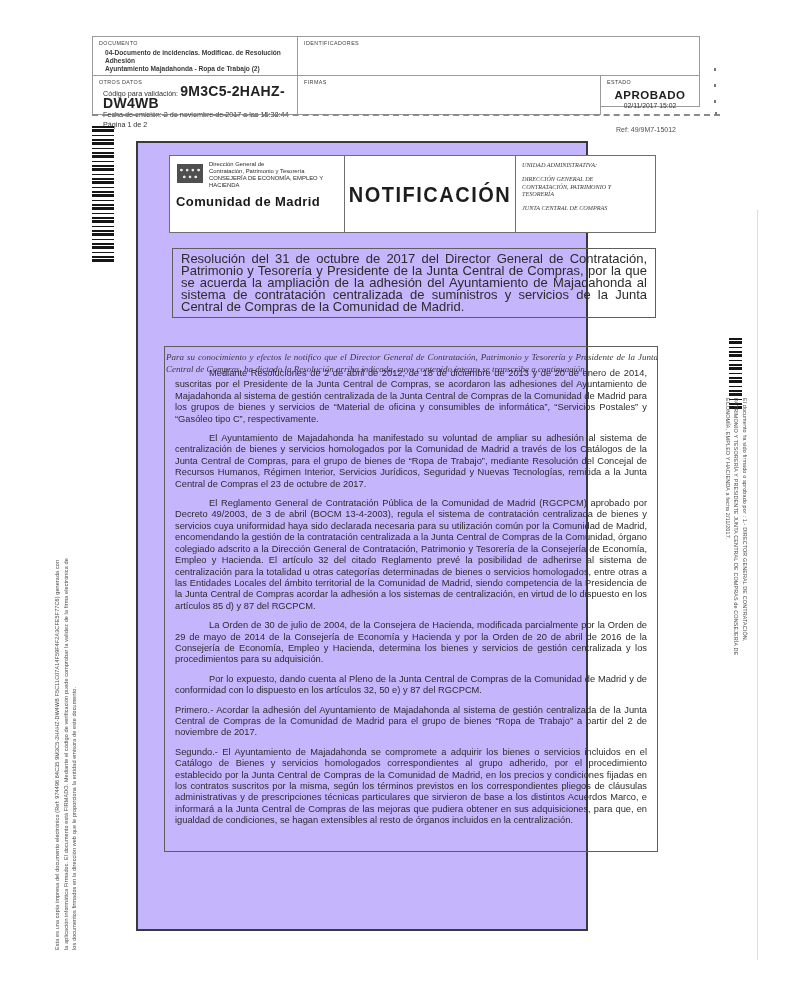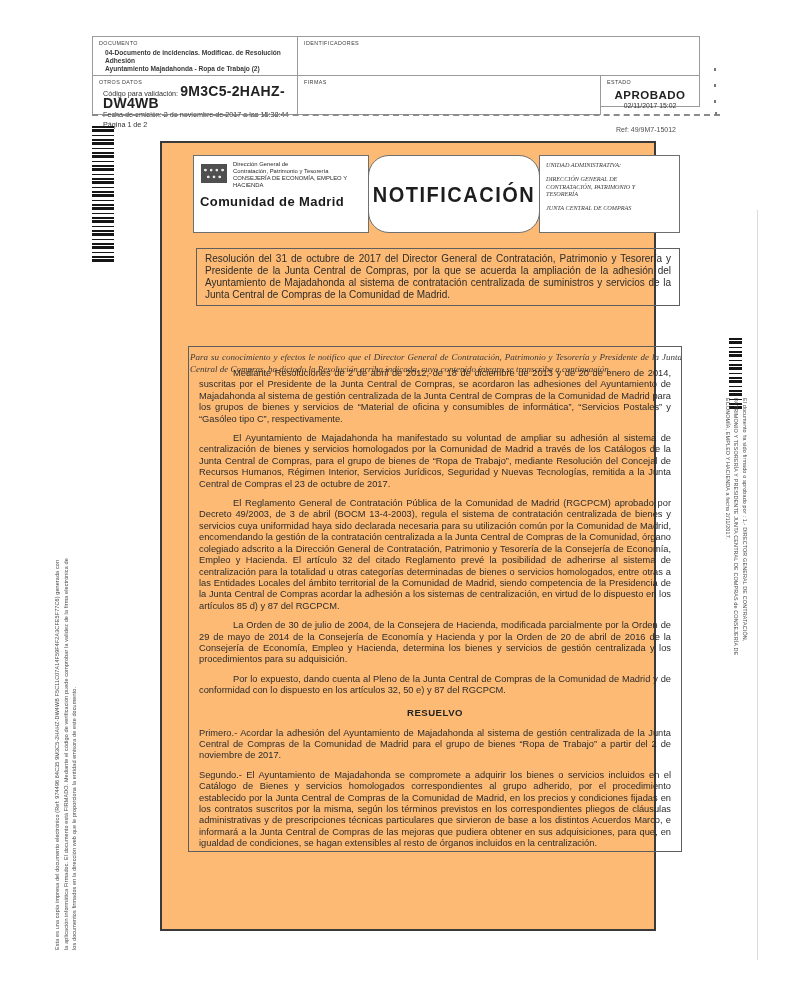--- a/index.html
+++ b/index.html
@@ -22,30 +22,30 @@
   .barcode-v{position:absolute;background:repeating-linear-gradient(to bottom,
       #161616 0 2px,#fff 2px 3px,#161616 3px 6px,#fff 6px 9px,#161616 9px 10px,#fff 10px 13px);}
   .fold-line{position:absolute;left:757px;top:210px;width:1px;height:750px;background:#dcdcdc;}
 
   
   .margin-note{position:absolute;font-size:5.4px;line-height:8.6px;color:#4a4a4a;letter-spacing:.15px;}
   .margin-note.left{left:53px;top:950px;width:396px;transform:rotate(-90deg);transform-origin:0 0;}
   .margin-note.right{left:749px;top:398px;width:280px;transform:rotate(90deg);transform-origin:0 0;}
 
   
-  .frame{position:absolute;left:160px;top:141px;width:496px;height:790px;
-         border:2px solid #3a3a3a;background:#fdba74;box-sizing:border-box;}
+  .frame{position:absolute;left:136px;top:141px;width:452px;height:790px;
+         border:2px solid #3a3a3a;background:#c4b5fd;box-sizing:border-box;}
   .ref-note{position:absolute;left:590px;top:126px;width:112px;text-align:center;
             font-size:7px;color:#4f4f4f;}
 
   
   .lh-table{position:absolute;left:31px;top:12px;width:488px;height:78px;display:flex;}
   .lh-cell{border:1px solid #6f6f6f;box-sizing:border-box;background:#fff;}
   .lh-cell.logo{width:176px;padding:5px 6px;position:relative;}
-  .lh-cell.title{width:172px;margin-left:-1px;display:flex;align-items:center;justify-content:center;border-radius:21px;}
+  .lh-cell.title{width:172px;margin-left:-1px;display:flex;align-items:center;justify-content:center;}
   .lh-cell.unit{width:141px;margin-left:-1px;padding:5px 6px;
                 font-family:"Liberation Serif",serif;font-style:italic;font-size:6.2px;
                 line-height:7.8px;color:#3a3a3a;}
   .flag{position:absolute;left:7px;top:8px;width:26px;height:19px;background:#4f4f4f;
         background-image:
           radial-gradient(circle at 17% 32%, #e8e8e8 1px, transparent 1.7px),
           radial-gradient(circle at 39% 32%, #e8e8e8 1px, transparent 1.7px),
           radial-gradient(circle at 61% 32%, #e8e8e8 1px, transparent 1.7px),
           radial-gradient(circle at 83% 32%, #e8e8e8 1px, transparent 1.7px),
           radial-gradient(circle at 28% 68%, #e8e8e8 1px, transparent 1.7px),
@@ -53,21 +53,21 @@
           radial-gradient(circle at 72% 68%, #e8e8e8 1px, transparent 1.7px);}
   .org-lines{margin-left:33px;font-size:5.9px;line-height:7px;color:#2a2a2a;}
   .brand{margin-top:5px;font-size:13px;font-weight:bold;letter-spacing:.4px;color:#1a1a1a;}
   .doc-type{font-size:20px;font-weight:bold;letter-spacing:1.5px;color:#1d1d1d;transform:scaleY(1.08);}
   .unit-label{margin-bottom:6px;}
   .unit-line{margin:0;}
   .unit-last{margin-top:6px;}
 
   
   .summary-box{position:absolute;left:34px;top:105px;width:484px;border:1px solid #5e5e5e;
-               box-sizing:border-box;padding:4px 8px;font-size:10px;line-height:12px;
+               box-sizing:border-box;padding:4px 8px;font-size:13px;line-height:12px;
                text-align:justify;color:#2c2c2c;}
   .notice{position:absolute;left:28px;top:173px;width:492px;
           font-family:"Liberation Serif",serif;font-style:italic;font-size:9px;
           line-height:11.5px;text-align:justify;color:#3a3a3a;margin-top:36px;}
   .body-box{position:absolute;left:26px;top:203px;width:494px;height:506px;
             border:1px solid #5e5e5e;box-sizing:border-box;padding:21px 10px;}
   .body-box p{margin:0 0 8px 0;font-size:9.3px;line-height:11.4px;text-align:justify;color:#2c2c2c;}
   .body-box p.indent{text-indent:34px;}
   .resuelvo{font-size:9.6px;font-weight:bold;text-align:center;letter-spacing:.5px;
             margin:10px 0 10px 0;color:#222;}
@@ -146,20 +146,19 @@
     <div class="summary-box">Resolución del 31 de octubre de 2017 del Director General de Contratación, Patrimonio y Tesorería y Presidente de la Junta Central de Compras, por la que se acuerda la ampliación de la adhesión del Ayuntamiento de Majadahonda al sistema de contratación centralizada de suministros y servicios de la Junta Central de Compras de la Comunidad de Madrid.</div>
 
     <div class="notice">Para su conocimiento y efectos le notifico que el Director General de Contratación, Patrimonio y Tesorería y Presidente de la Junta Central de Compras, ha dictado la Resolución arriba indicada, cuyo contenido íntegro se transcribe a continuación.</div>
 
     <div class="body-box">
       <p class="indent">Mediante Resoluciones de 2 de abril de 2012, de 18 de diciembre de 2013 y de 20 de enero de 2014, suscritas por el Presidente de la Junta Central de Compras, se acordaron las adhesiones del Ayuntamiento de Majadahonda al sistema de gestión centralizada de la Junta Central de Compras de la Comunidad de Madrid para los grupos de bienes y servicios de “Material de oficina y consumibles de informática”, “Servicios Postales” y “Gasóleo tipo C”, respectivamente.</p>
       <p class="indent">El Ayuntamiento de Majadahonda ha manifestado su voluntad de ampliar su adhesión al sistema de centralización de bienes y servicios homologados por la Comunidad de Madrid a través de los Catálogos de la Junta Central de Compras, para el grupo de bienes de “Ropa de Trabajo”, mediante Resolución del Concejal de Recursos Humanos, Régimen Interior, Servicios Jurídicos, Seguridad y Nuevas Tecnologías, remitida a la Junta Central de Compras el 23 de octubre de 2017.</p>
       <p class="indent">El Reglamento General de Contratación Pública de la Comunidad de Madrid (RGCPCM) aprobado por Decreto 49/2003, de 3 de abril (BOCM 13-4-2003), regula el sistema de contratación centralizada de bienes y servicios cuya uniformidad haya sido declarada necesaria para su utilización común por la Comunidad de Madrid, encomendando la gestión de la contratación centralizada a la Junta Central de Compras de la Comunidad, órgano colegiado adscrito a la Dirección General de Contratación, Patrimonio y Tesorería de la Consejería de Economía, Empleo y Hacienda. El artículo 32 del citado Reglamento prevé la posibilidad de adherirse al sistema de centralización para la totalidad u otras categorías determinadas de bienes o servicios homologados, entre otras a las Entidades Locales del ámbito territorial de la Comunidad de Madrid, siendo competencia de la Presidencia de la Junta Central de Compras acordar la adhesión a los sistemas de centralización, en virtud de lo dispuesto en los artículos 85 d) y 87 del RGCPCM.</p>
       <p class="indent">La Orden de 30 de julio de 2004, de la Consejera de Hacienda, modificada parcialmente por la Orden de 29 de mayo de 2014 de la Consejería de Economía y Hacienda y por la Orden de 20 de abril de 2016 de la Consejería de Economía, Empleo y Hacienda, determina los bienes y servicios de gestión centralizada y los procedimientos para su adquisición.</p>
       <p class="indent">Por lo expuesto, dando cuenta al Pleno de la Junta Central de Compras de la Comunidad de Madrid y de conformidad con lo dispuesto en los artículos 32, 50 e) y 87 del RGCPCM.</p>
-      <div class="resuelvo">RESUELVO</div>
       <p>Primero.- Acordar la adhesión del Ayuntamiento de Majadahonda al sistema de gestión centralizada de la Junta Central de Compras de la Comunidad de Madrid para el grupo de bienes “Ropa de Trabajo” a partir del 2 de noviembre de 2017.</p>
       <p>Segundo.- El Ayuntamiento de Majadahonda se compromete a adquirir los bienes o servicios incluidos en el Catálogo de Bienes y servicios homologados correspondientes al grupo adherido, por el procedimiento establecido por la Junta Central de Compras de la Comunidad de Madrid, en los precios y condiciones fijadas en los contratos suscritos por la misma, según los términos previstos en los correspondientes pliegos de cláusulas administrativas y de prescripciones técnicas particulares que sirvieron de base a los distintos Acuerdos Marco, e informará a la Junta Central de Compras de las mejoras que pudiera obtener en sus adquisiciones, para que, en igualdad de condiciones, se hagan extensibles al resto de órganos incluidos en la centralización.</p>
     </div>
 
   </div>
 
 </div>
 
 </body></html>

